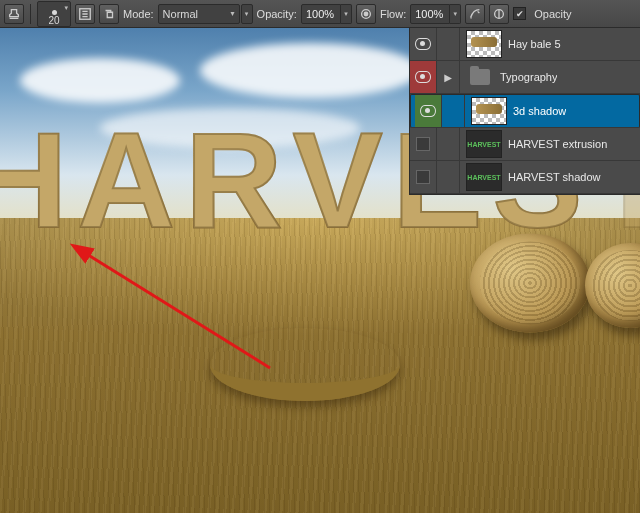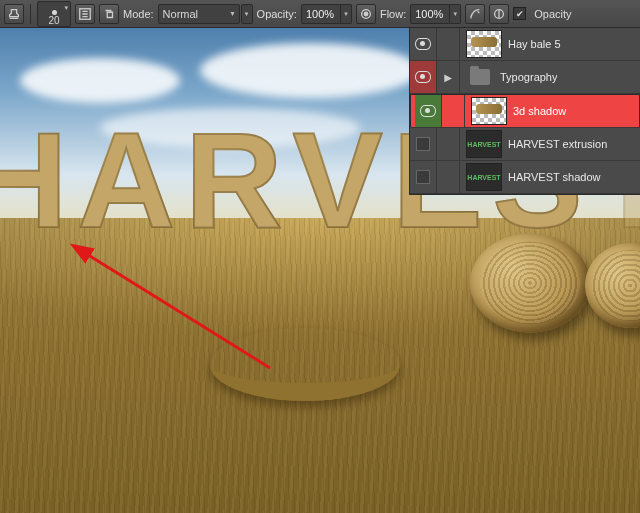--- a/index.html
+++ b/index.html
@@ -27,21 +27,21 @@
   .stubble{position:absolute;left:0;right:0;bottom:0;top:0;background:repeating-linear-gradient(88deg,rgba(0,0,0,0) 0,rgba(0,0,0,0) 4px,rgba(80,55,15,.15) 4px,rgba(80,55,15,.15) 5px), repeating-linear-gradient(95deg,rgba(255,220,140,.12) 0,rgba(255,220,140,.12) 3px,rgba(0,0,0,0) 3px,rgba(0,0,0,0) 8px)}
   .ground::after{content:"";position:absolute;inset:0;background:radial-gradient(ellipse 70% 40% at 50% 0%,rgba(0,0,0,0),rgba(0,0,0,.22))}
   .word{position:absolute;left:-30px;top:85px;display:flex;gap:10px;font-weight:900;font-family:Arial,sans-serif}
   .letter{font-size:135px;line-height:1;color:#c4a768;text-shadow:4px 6px 3px rgba(40,25,5,.55),0 0 8px rgba(255,240,200,.2) inset; -webkit-text-stroke:2px rgba(90,70,30,.4);background:radial-gradient(circle at 30% 30%,#dbc38a,#a8874a 70%);-webkit-background-clip:text;background-clip:text}
   .bale{position:absolute;border-radius:50%;background:radial-gradient(circle at 35% 35%,#e0c787,#b6934f 55%,#7a5f2a 100%);box-shadow:inset -6px -6px 14px rgba(60,40,10,.6),4px 8px 10px rgba(30,20,5,.45)}
   .bale::after{content:"";position:absolute;inset:8%;border-radius:50%;background:repeating-radial-gradient(circle at 50% 50%,rgba(90,70,30,.25) 0,rgba(90,70,30,.25) 2px,rgba(220,195,130,.15) 2px,rgba(220,195,130,.15) 5px)}
   .arrow{position:absolute;pointer-events:none}
   
   .layers{position:absolute;right:0;top:28px;width:230px;background:#444;border-left:1px solid #2b2b2b;border-bottom:1px solid #2b2b2b;z-index:15}
   .layer{height:32px;display:flex;align-items:center;border-bottom:1px solid #383838;background:#4a4a4a}
-  .layer.sel{background:#ef4444}
+  .layer.sel{background:#0369a1}
   .vis{width:26px;height:100%;display:flex;align-items:center;justify-content:center;border-right:1px solid #383838}
   .vis.red{background:#9e3a3a}
   .vis.green{background:#4a7a3a}
   .eye{width:14px;height:10px;border:1.5px solid #ddd;border-radius:60%/100%;position:relative}
   .eye::after{content:"";position:absolute;left:3.5px;top:1.5px;width:5px;height:5px;border-radius:50%;background:#ddd}
   .noeye{width:12px;height:12px;border:1px solid #666;background:#3a3a3a}
   .extras{width:22px;height:100%;border-right:1px solid #383838;display:flex;align-items:center;justify-content:center;font-size:10px;color:#ccc}
   .thumb{width:34px;height:26px;border:1px solid #222;margin:0 6px;position:relative;background:#fff;flex:0 0 auto}
   .checker{background-image:linear-gradient(45deg,#bbb 25%,transparent 25%),linear-gradient(-45deg,#bbb 25%,transparent 25%),linear-gradient(45deg,transparent 75%,#bbb 75%),linear-gradient(-45deg,transparent 75%,#bbb 75%);background-size:8px 8px;background-position:0 0,0 4px,4px -4px,-4px 0;background-color:#fff}
   .thumb .m{position:absolute;inset:0;display:flex;align-items:center;justify-content:center;font-size:8px;font-weight:bold;color:#333}

